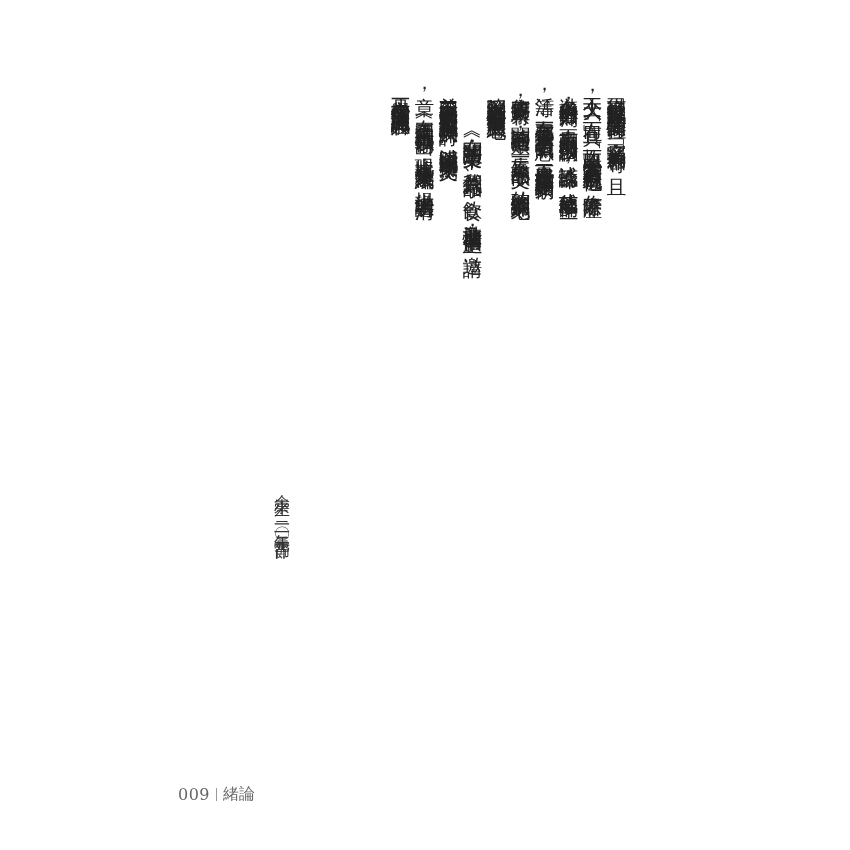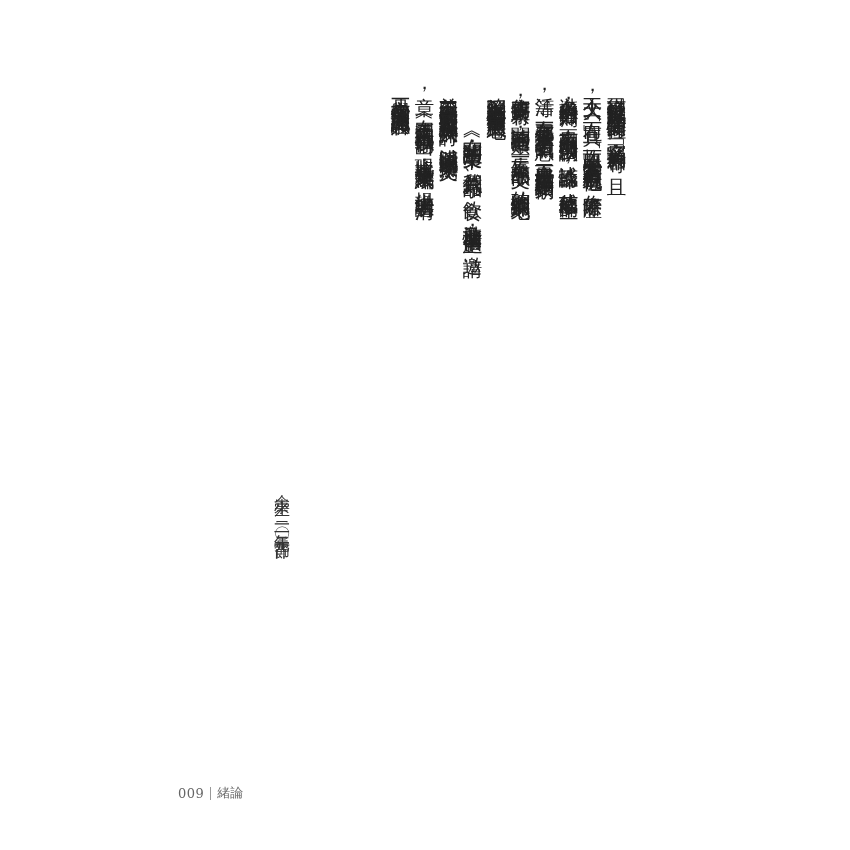--- a/index.html
+++ b/index.html
@@ -47,21 +47,21 @@
       font-size: 16px;
       line-height: 20px;
       letter-spacing: 3px;
       color: #333333;
       white-space: nowrap;
     }
     .footer {
       position: absolute;
       left: 178px;
       top: 784px;
-      font-size: 13px;
+      font-size: 16px;
       color: #666666;
       font-family: "DejaVu Sans", "Liberation Sans", sans-serif;
       display: flex;
       align-items: center;
       gap: 6px;
       white-space: nowrap;
       text-align: center;
     }
     .footer .page-num {
       font-family: "DejaVu Serif", "Liberation Serif", serif;

